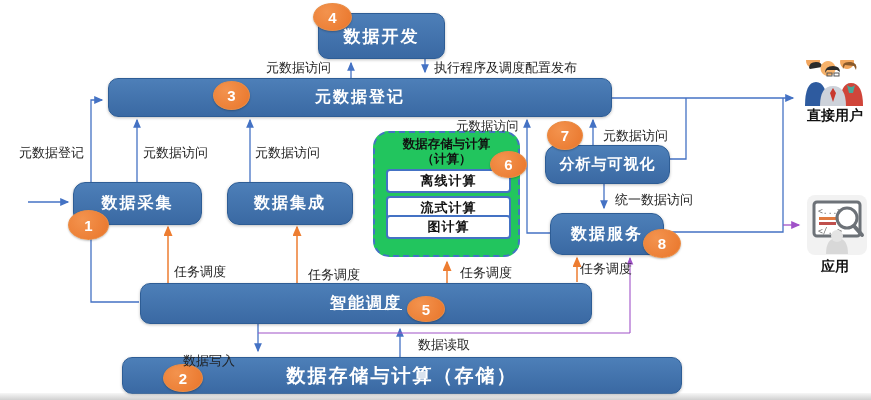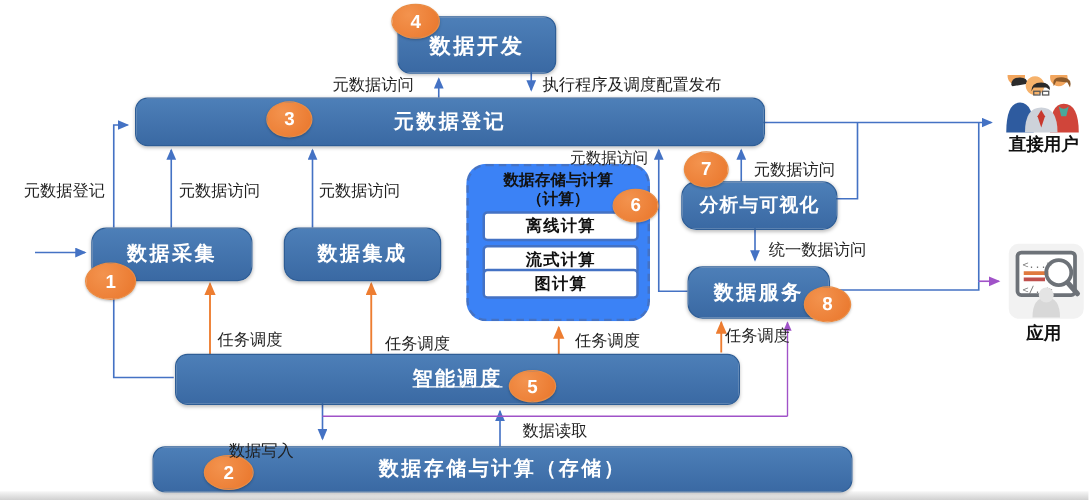--- a/index.html
+++ b/index.html
@@ -6,21 +6,21 @@
   body{font-family:"Liberation Sans","DejaVu Sans",sans-serif;}
   #stage{position:relative;width:871px;height:400px;background:#ffffff;overflow:hidden;}
   #wires{position:absolute;left:0;top:0;width:871px;height:400px;}
   .box{position:absolute;background:linear-gradient(180deg,#4d7fb8,#3a69a3);border:1px solid #2e5d95;
        border-radius:10px;color:#fff;font-weight:bold;display:flex;align-items:center;justify-content:center;
        letter-spacing:2px;box-shadow:0 1px 3px rgba(0,0,0,.25);text-align:center;}
   .badge{position:absolute;background:radial-gradient(circle at 35% 30%,#f3934e,#e9752a);border:1px solid #e98c45;
        border-radius:50%;color:#fff;font-weight:bold;display:flex;align-items:center;justify-content:center;
        font-size:15px;box-shadow:0 1px 2px rgba(0,0,0,.25);}
   .lbl{position:absolute;font-size:13px;color:#1f1f1f;white-space:nowrap;}
-  .group{position:absolute;border:2px dashed #4472C4;border-radius:16px;background:#3b82f6;box-sizing:border-box;}
+  .group{position:absolute;border:2px dashed #4472C4;border-radius:16px;background:#22c55e;box-sizing:border-box;}
   .gt{text-align:center;font-weight:bold;color:#111;font-size:12.5px;line-height:1.2;}
   .citem{position:absolute;left:11px;width:121px;height:20px;border:2px solid #4472C4;border-radius:4px;
        background:#fff;color:#111;font-weight:bold;font-size:13px;display:flex;align-items:center;
        justify-content:center;letter-spacing:1px;}
   .ext{position:absolute;font-size:14px;font-weight:bold;color:#111;text-align:center;white-space:nowrap;}
   .icon{position:absolute;}
   .bottombar{position:absolute;left:0;top:393px;width:871px;height:7px;
        background:linear-gradient(180deg,rgba(200,200,200,.15),rgba(170,170,170,.55));}
 </style>
 </head>
@@ -82,21 +82,21 @@
     </div>
   <div class="box" style="left:545px;top:145px;width:123px;height:37px;font-size:15px;letter-spacing:1px;border-radius:12px;">
       <span>分析与可视化</span>
     </div>
   <div class="box" style="left:550px;top:213px;width:112px;height:40px;font-size:16px;border-radius:12px;">
       <span>数据服务</span>
     </div>
   <div class="box" style="left:140px;top:283px;width:450px;height:39px;font-size:16px;text-decoration:underline;">
       <span>智能调度</span>
     </div>
-  <div class="box" style="left:122px;top:357px;width:558px;height:35px;font-size:16px;">
+  <div class="box" style="left:122px;top:357px;width:558px;height:35px;font-size:19px;">
       <span>数据存储与计算（存储）</span>
     </div>
 
   <div class="group" style="left:373px;top:131px;width:147px;height:126px;">
     <div class="gt" style="margin-top:4px;">数据存储与计算</div>
     <div class="gt">（计算）</div>
     <div class="citem" style="top:36px;font-family:Liberation Mono, monospace;">离线计算</div>
     <div class="citem" style="top:63px;">流式计算</div>
     <div class="citem" style="top:82px;">图计算</div>
   </div>

